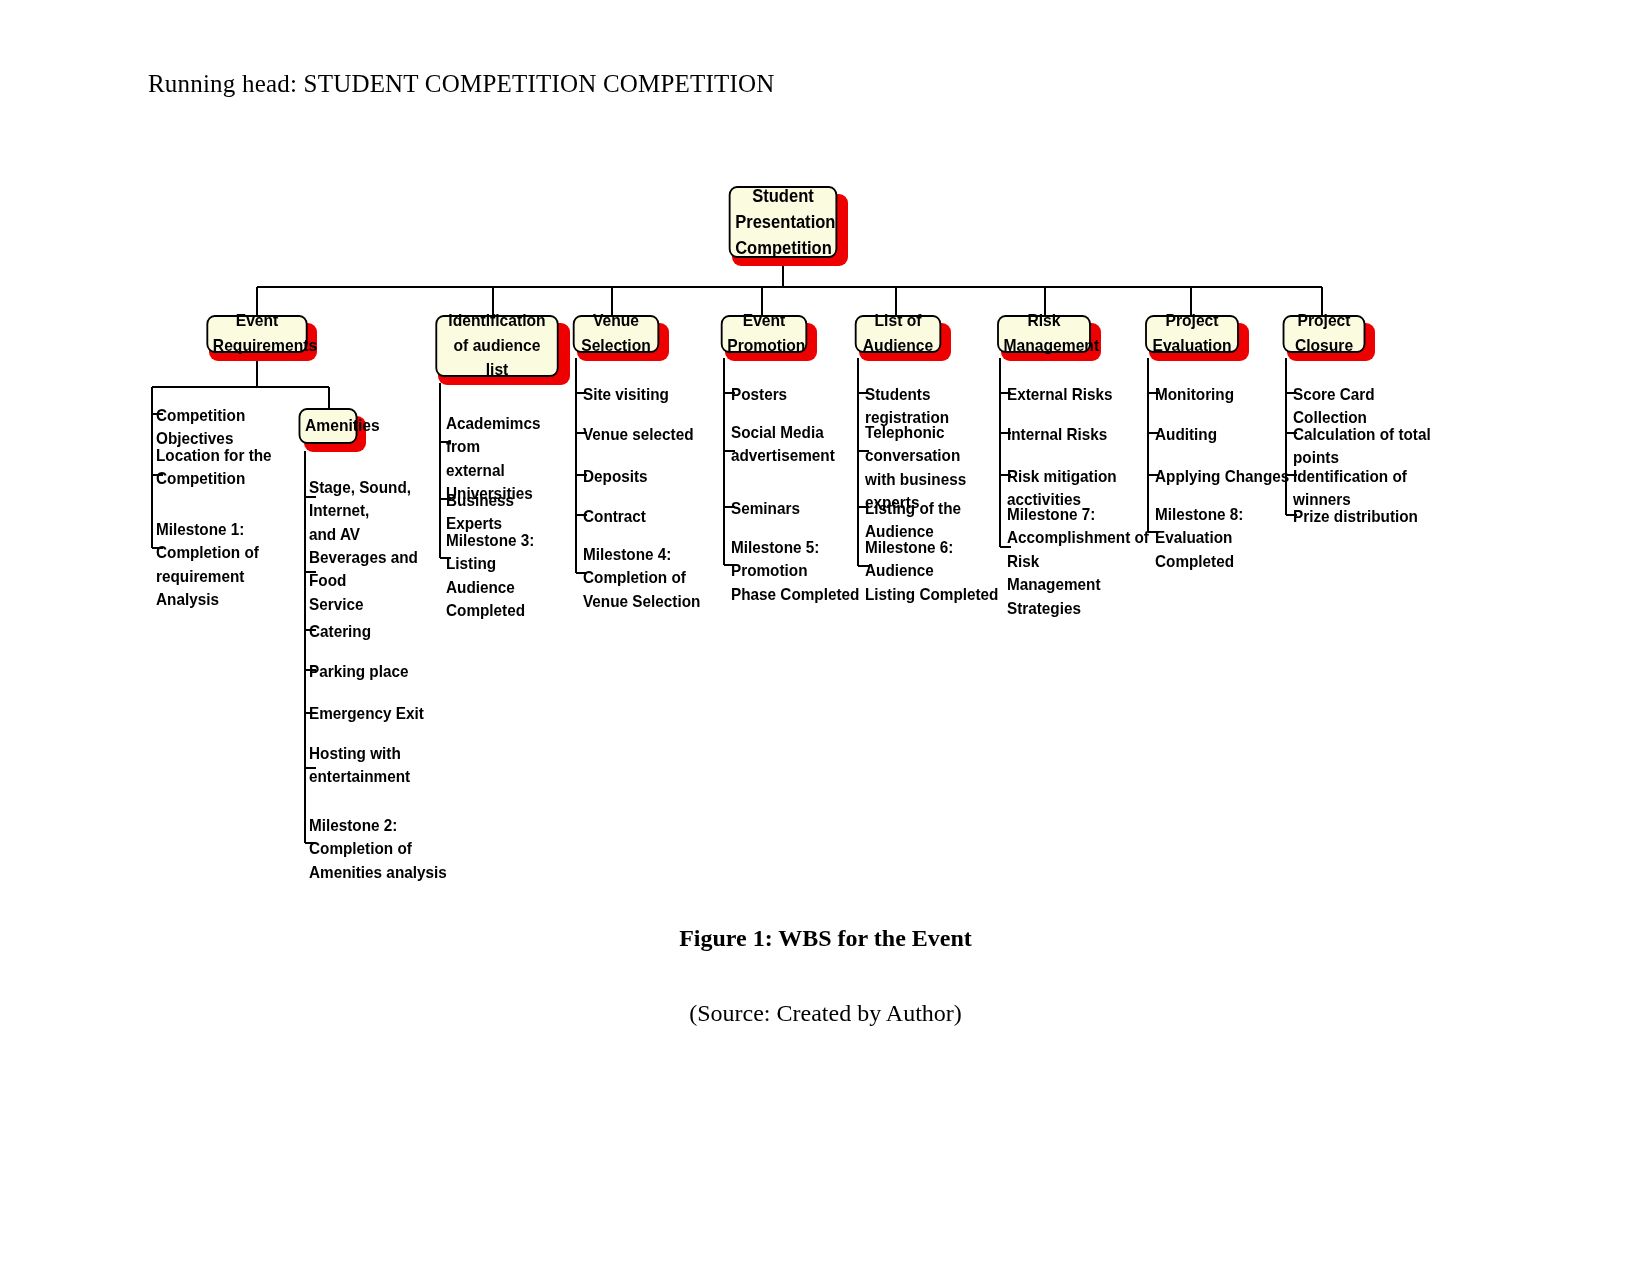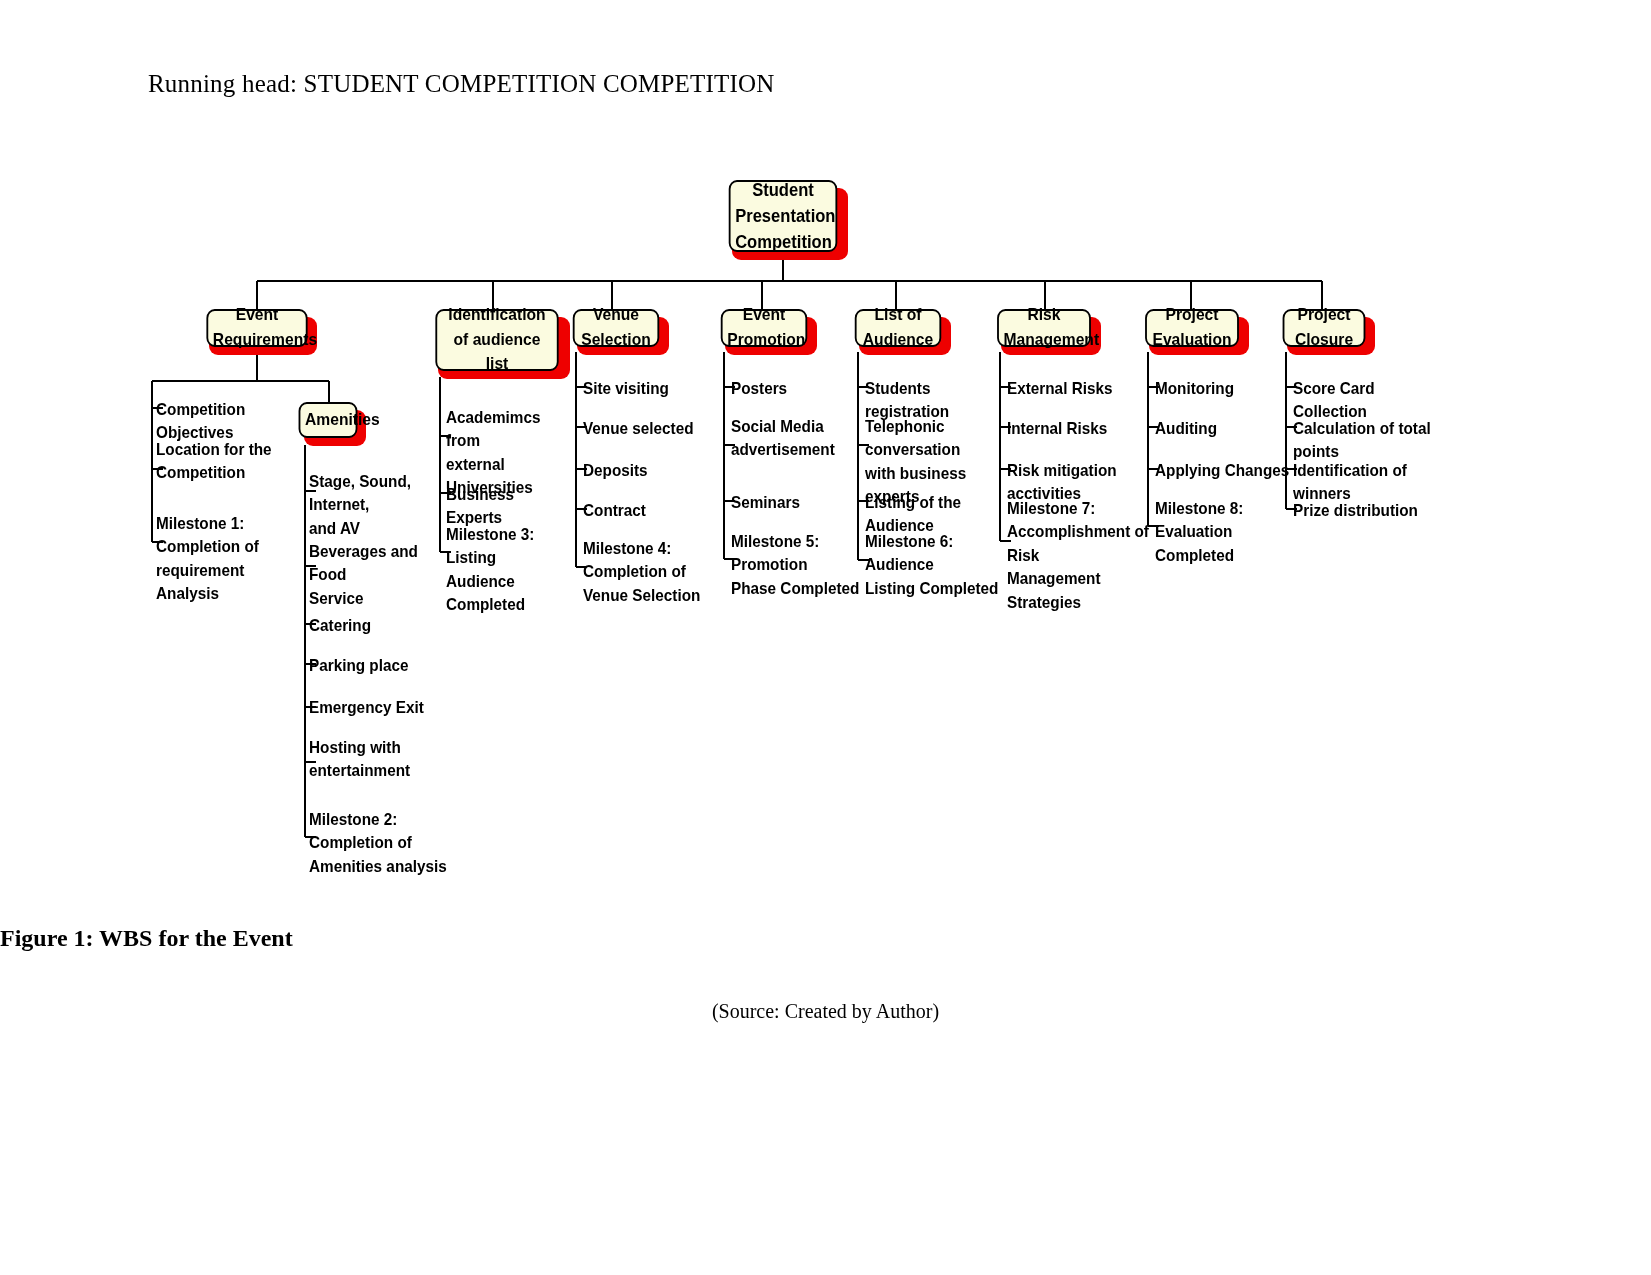--- a/index.html
+++ b/index.html
@@ -23,40 +23,40 @@
     font-size: 25px;
     color: #000;
     white-space: nowrap;
     letter-spacing: .2px;
   }
   .figure-caption {
     position: absolute;
     left: 0;
     right: 0;
     top: 925px;
-    text-align: left;
+    text-align: center;
     font-size: 24px;
     font-weight: bold;
     color: #000;
   }
   .figure-source {
     position: absolute;
     left: 0;
     right: 0;
     top: 1000px;
     text-align: center;
-    font-size: 20px;
+    font-size: 24px;
     color: #000;
   }
 
   
   #wbs {
     position: absolute;
     left: 0;
-    top: 2px;
+    top: 8px;
     width: 1651px;
     height: 900px;
   }
   #wbs-svg {
     position: absolute;
     left: 0;
     top: 0;
     width: 1651px;
     height: 900px;
   }

